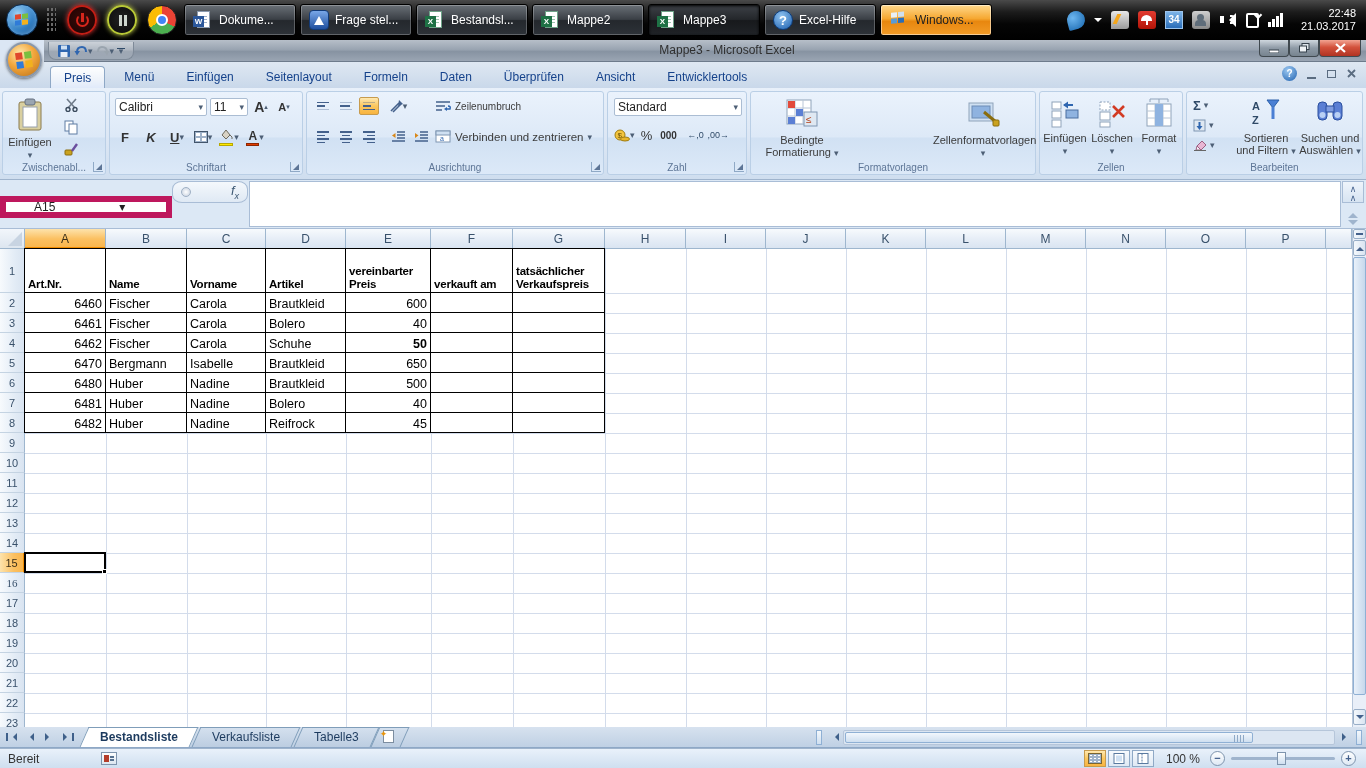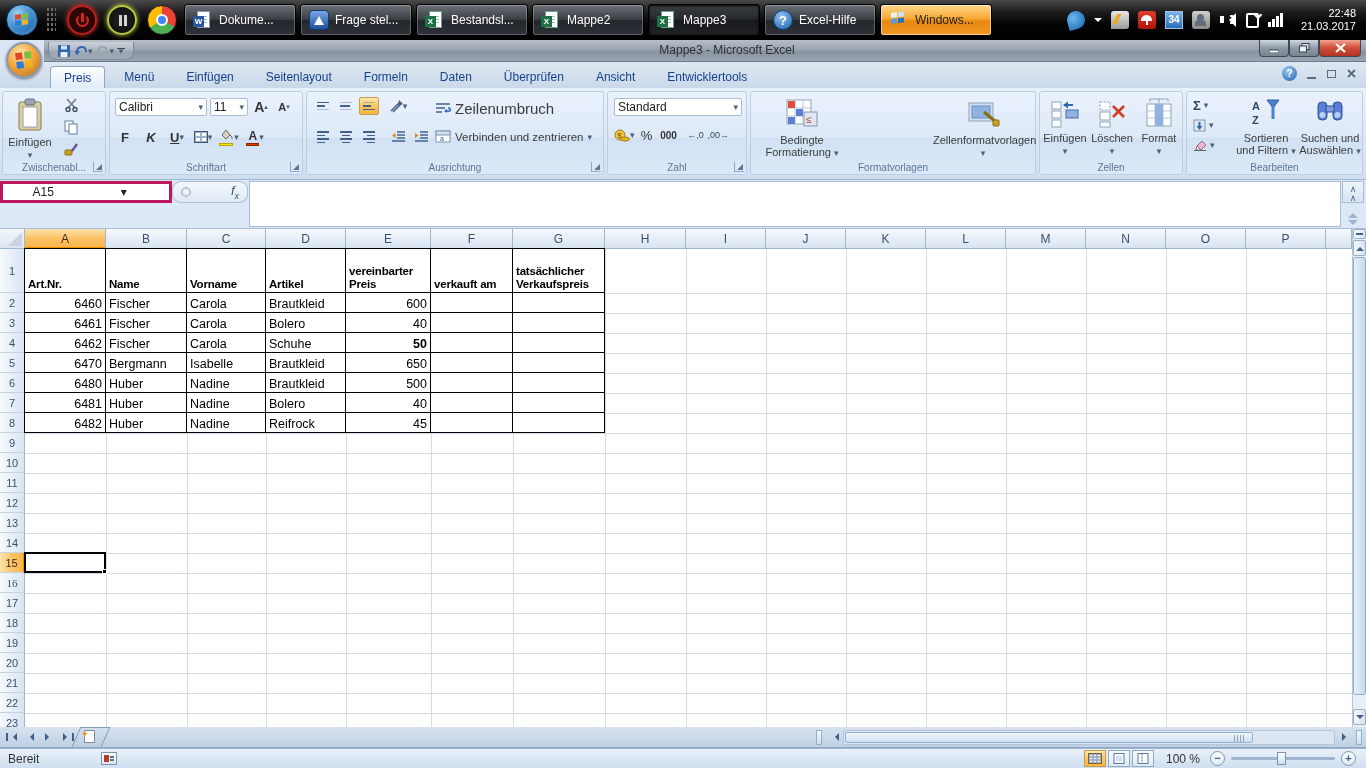--- a/index.html
+++ b/index.html
@@ -70,21 +70,21 @@
   .sbtn.on{background:linear-gradient(#ffe8b0,#fbc75f 50%,#f8b440);border:1px solid #c79b4e;}
   .combo{display:inline-flex;align-items:center;justify-content:space-between;background:#fff;border:1px solid #abbdd3;border-radius:2px;height:18px;padding:0 3px;font-size:12px;color:#222;}
   .alines{display:inline-block;}
   .alines i{display:block;height:1.5px;background:#44618c;margin:2px 0;}
   .glyph{font-weight:bold;font-size:13px;color:#333;}
   .cellgrid{display:grid;grid-template-columns:repeat(3,7px);grid-template-rows:repeat(3,6px);border:1px solid #7f96b2;}
   .cellgrid i{border:0.5px solid #9fb2c9;background:#fff;}
 
   
   #fbar{left:0;top:140px;width:1366px;height:49px;background:#dce8f5;border-bottom:1px solid #a9bdd6;}
-  #namebox{left:0;top:1px;width:172px;height:22px;background:#fff;border:3px solid #be185d;display:flex;align-items:center;}
+  #namebox{left:0;top:16px;width:172px;height:22px;background:#fff;border:6px solid #be185d;display:flex;align-items:center;}
   #namebox span{flex:1;text-align:center;font-size:12px;color:#222;}
   #fxzone{left:172px;top:1px;width:76px;height:22px;background:linear-gradient(#f4f8fc,#dfe9f4);border:1px solid #a9bdd6;border-radius:10px/8px;display:flex;align-items:center;justify-content:space-between;padding:0 8px;}
   #fxzone .knob{width:10px;height:10px;border-radius:50%;background:radial-gradient(#fff,#c3cedd);border:1px solid #9fb0c5;}
   #fxzone .fx{font-family:Liberation Sans, sans-serif;font-style:italic;color:#3e5974;font-size:13px;}
   #finput{left:249px;top:1px;width:1092px;height:46px;background:#fff;border:1px solid #a9bdd6;}
   #fexp{left:1342px;top:1px;width:22px;height:22px;background:linear-gradient(#eef4fb,#d7e4f2);border:1px solid #a9bdd6;color:#44618c;font-size:9px;line-height:9px;text-align:center;padding-top:3px;}
   .fs-ar{left:1348px;width:0;height:0;border:5px solid transparent;}
 
   
   #grid{left:0;top:189px;width:1352px;height:498px;background:#fff;overflow:hidden;}
@@ -510,21 +510,21 @@
               <path d="M1 2 L1 7 L4.5 4.5 Z" fill="#d88718"></path>
             </svg>
           </span>
       </div>
       <div style="position:absolute;left:128px;top:8px;display:flex;align-items:center;gap:4px;">
         <svg width="16" height="13" viewBox="0 0 16 13">
             <path d="M1 2 H15 M1 6 H10 M1 10 H7" stroke="#44618c" stroke-width="1.5"></path>
             <path d="M13 6 q3 0 2 3 l-4 0" stroke="#2f66b0" fill="none" stroke-width="1.4"></path>
             <path d="M12 7 L12 11 L9 9 Z" fill="#2f66b0"></path>
           </svg>
-        <span style="font-size:15px;color:#3c3c3c;">Zeilenumbruch</span>
+        <span style="font-size:10px;color:#3c3c3c;">Zeilenumbruch</span>
       </div>
       <div style="position:absolute;left:128px;top:38px;display:flex;align-items:center;gap:4px;">
         <svg width="16" height="13" viewBox="0 0 16 13">
             <rect x="1" y="1" width="14" height="11" fill="#fff" stroke="#7f96b2"></rect>
             <rect x="1" y="1" width="14" height="4" fill="#cfe0f2" stroke="#7f96b2"></rect>
             <text x="5" y="11" font-size="7" fill="#2f66b0">a</text>
           </svg>
         <span style="font-size:11.5px;color:#3c3c3c;">Verbinden und zentrieren</span>
           <span class="dd">▾</span>
       </div>
@@ -964,20 +964,25 @@
     <span class="snav">
         <span class="tri" style="border-right-color:#3f608a;"></span>
       </span>
     <span class="snav">
         <span class="tri" style="border-left-color:#3f608a;"></span>
       </span>
     <span class="snav">
         <span class="tri" style="border-left-color:#3f608a;margin-right:1px;"></span>
         <b></b>
       </span>
+    <span id="stabs" style="display:flex;margin-left:6px;">
+        <div class="stab active"><span>Bestandsliste</span></div>
+        <div class="stab"><span>Verkaufsliste</span></div>
+        <div class="stab"><span>Tabelle3</span></div>
+      </span>
     <span id="newsheet">
         <span class="pg"></span>
         <span class="st">✦</span>
       </span>
     <div id="hscroll">
       <span class="splitv"></span>
       <span class="snav">
           <span class="tri" style="border-right-color:#3f608a;"></span>
         </span>
       <span class="hs-track">

